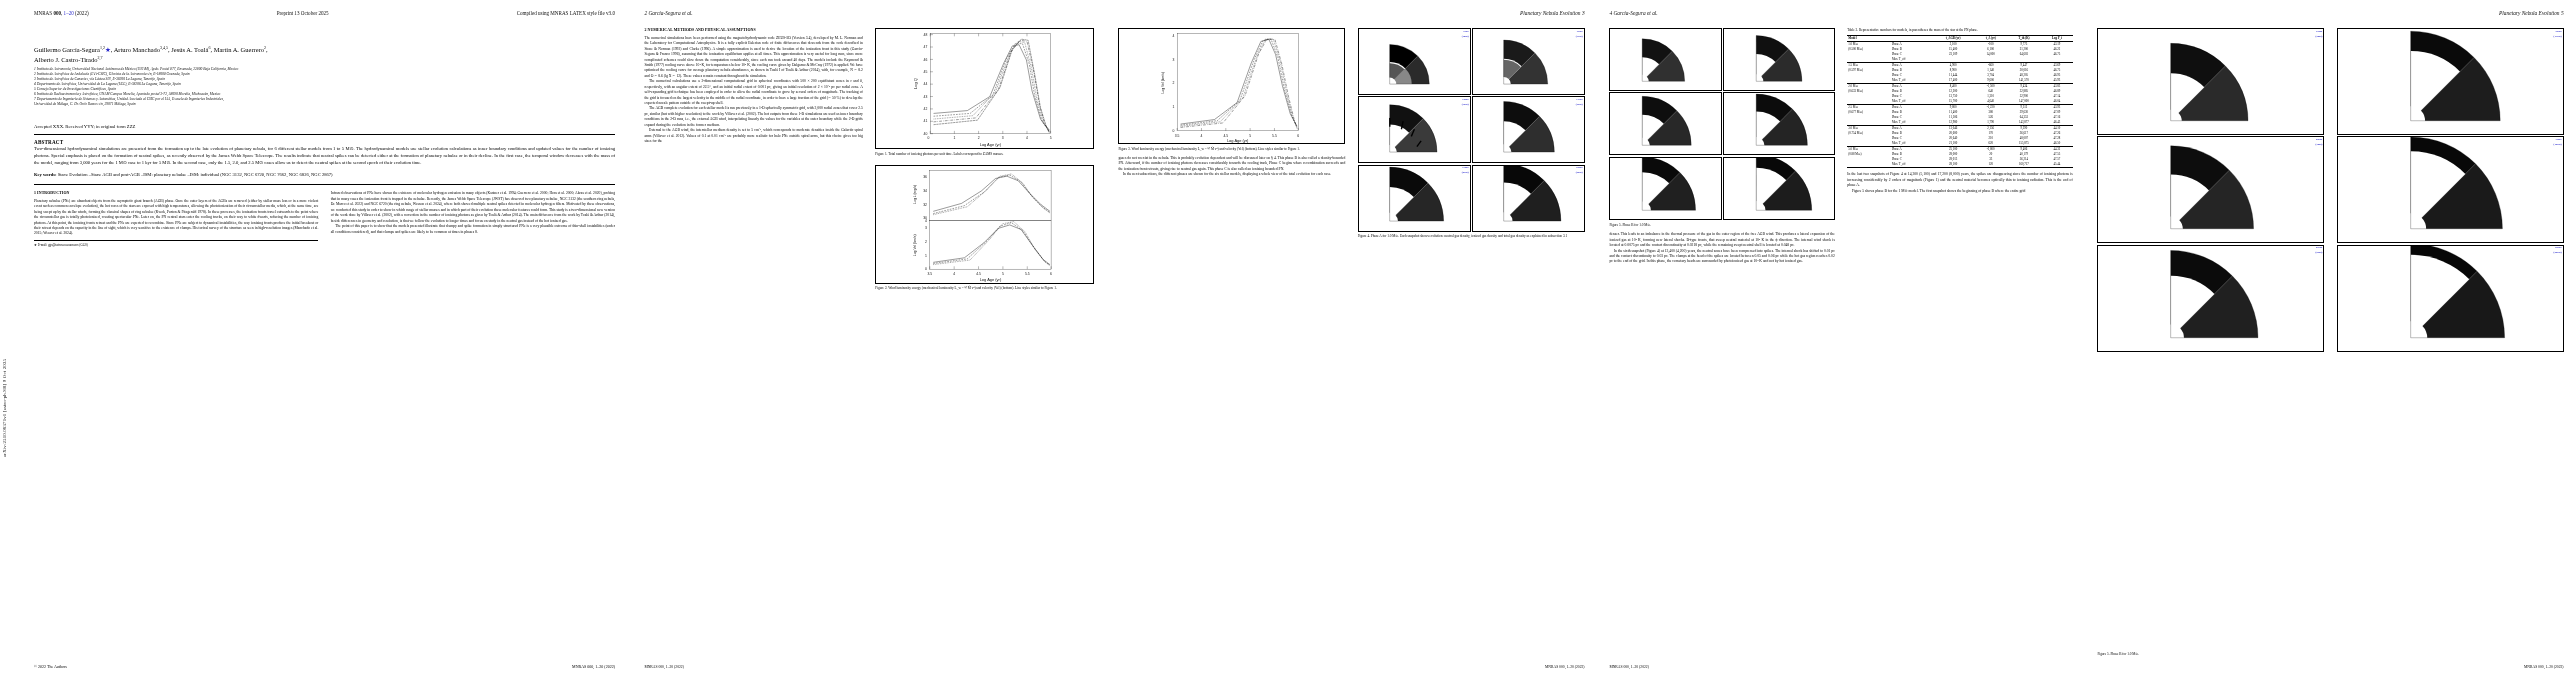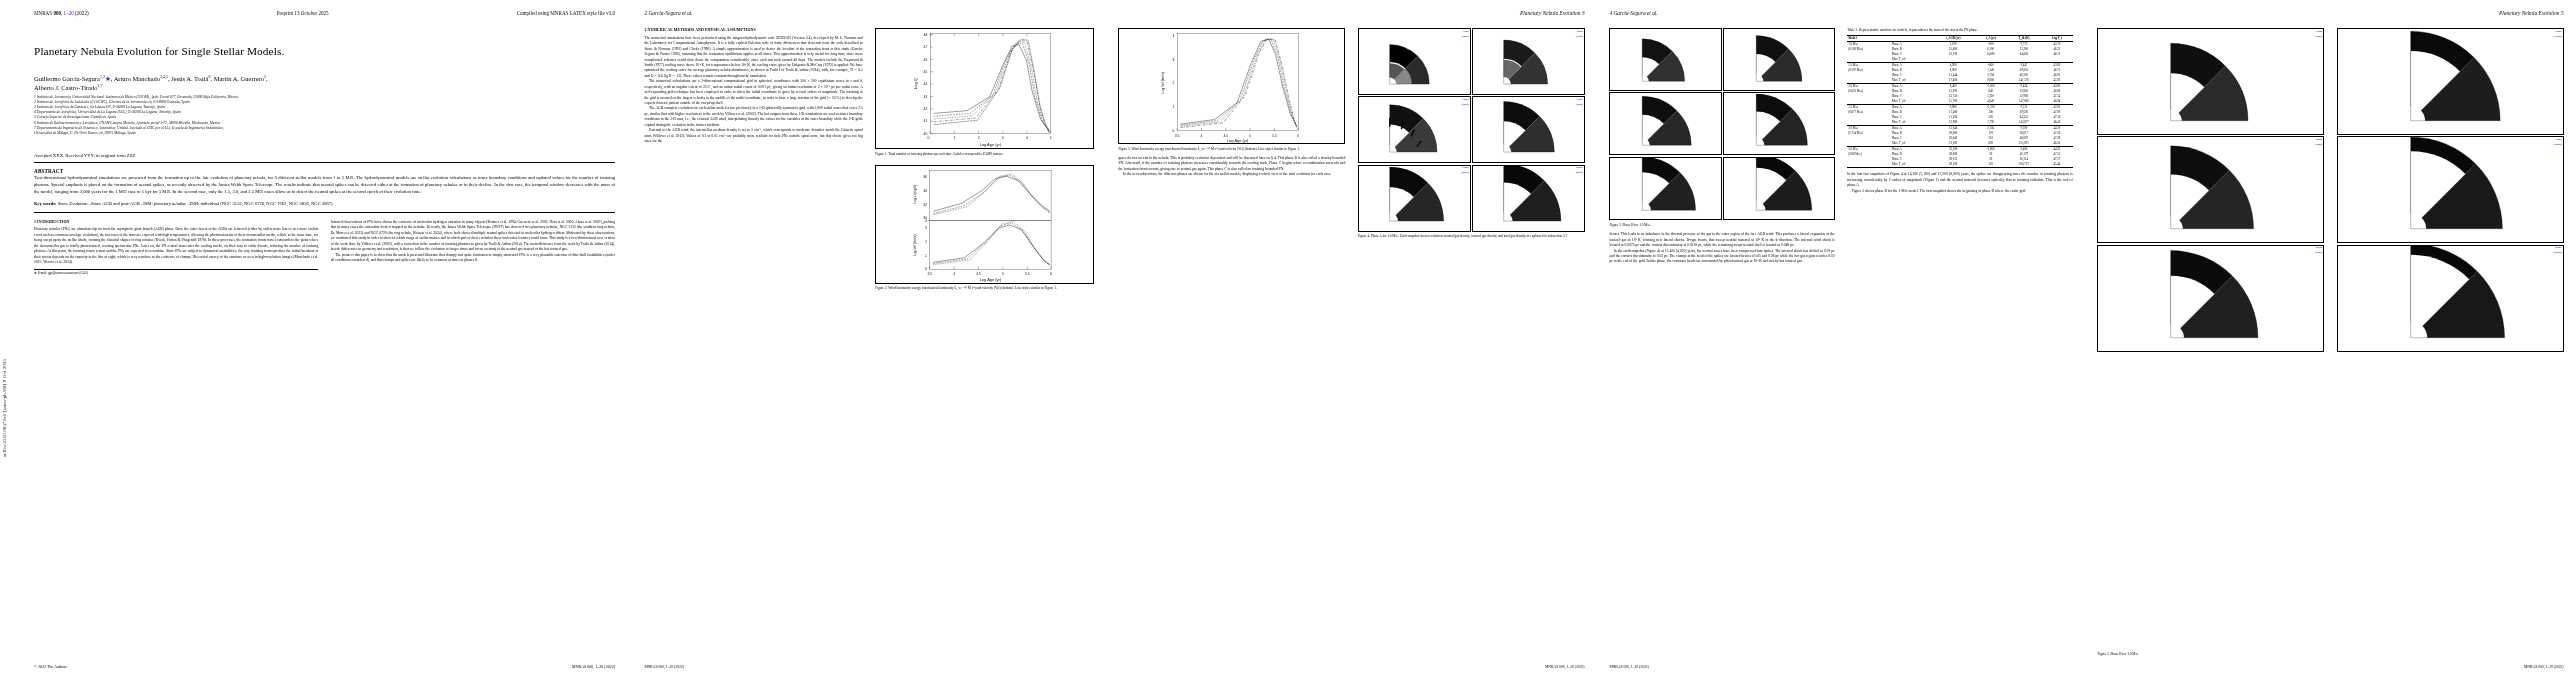--- a/index.html
+++ b/index.html
@@ -79,21 +79,20 @@
         <span>MNRAS</span>
         <b>000</b>,
         <span class="lnk">1–20</span>
         <span>(2022)</span>
       </div>
       <div>Preprint 13 October 2025</div>
       <div>Compiled using MNRAS LATEX style file v3.0</div>
     </div>
 
     <div class="title">
-      <div>Planetary Nebula Evolution for Single Stellar Models.</div>
     </div>
 
     <div class="authors">
       <div>
         <span>Guillermo García-Segura</span><span class="sup">1,2</span><span class="star">★</span>,
         <span>Arturo Manchado</span><span class="sup">3,4,5</span>,
         <span>Jesús A. Toalá</span><span class="sup">6</span>,
         <span>Martín A. Guerrero</span><span class="sup">2</span>,
       </div>
       <div>

